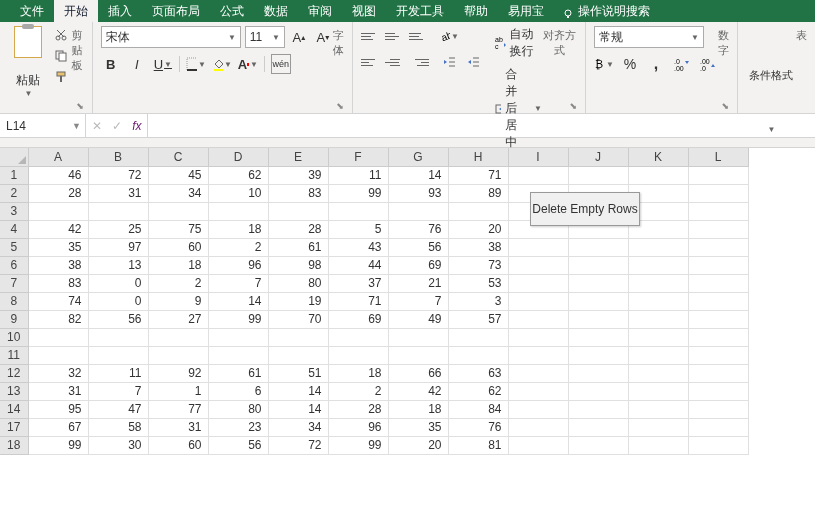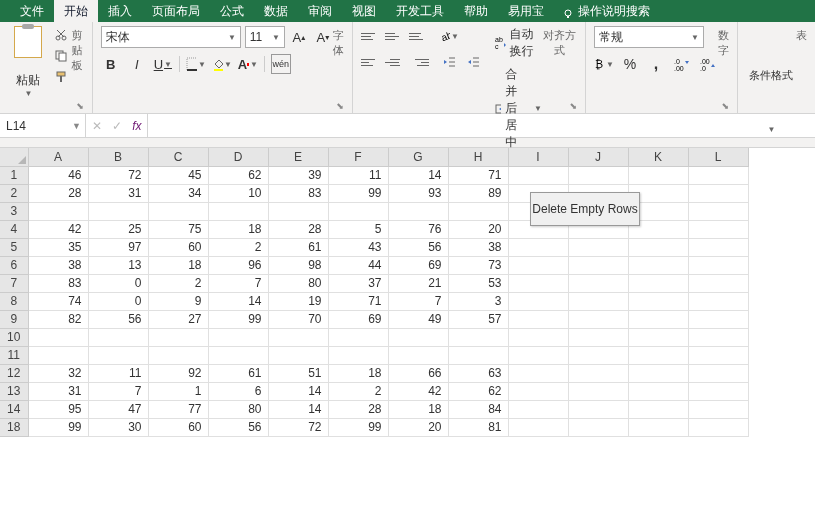--- a/index.html
+++ b/index.html
@@ -558,20 +558,35 @@
           <td class="cell">14</td>
           <td class="cell">28</td>
           <td class="cell">18</td>
           <td class="cell">84</td>
           <td class="cell"></td>
           <td class="cell"></td>
           <td class="cell"></td>
           <td class="cell"></td>
         </tr>
         <tr>
+          <th class="rowh">17</th>
+          <td class="cell">67</td>
+          <td class="cell">58</td>
+          <td class="cell">31</td>
+          <td class="cell">23</td>
+          <td class="cell">34</td>
+          <td class="cell">96</td>
+          <td class="cell">35</td>
+          <td class="cell">76</td>
+          <td class="cell"></td>
+          <td class="cell"></td>
+          <td class="cell"></td>
+          <td class="cell"></td>
+        </tr>
+        <tr>
           <th class="rowh">18</th>
           <td class="cell">99</td>
           <td class="cell">30</td>
           <td class="cell">60</td>
           <td class="cell">56</td>
           <td class="cell">72</td>
           <td class="cell">99</td>
           <td class="cell">20</td>
           <td class="cell">81</td>
           <td class="cell"></td>

